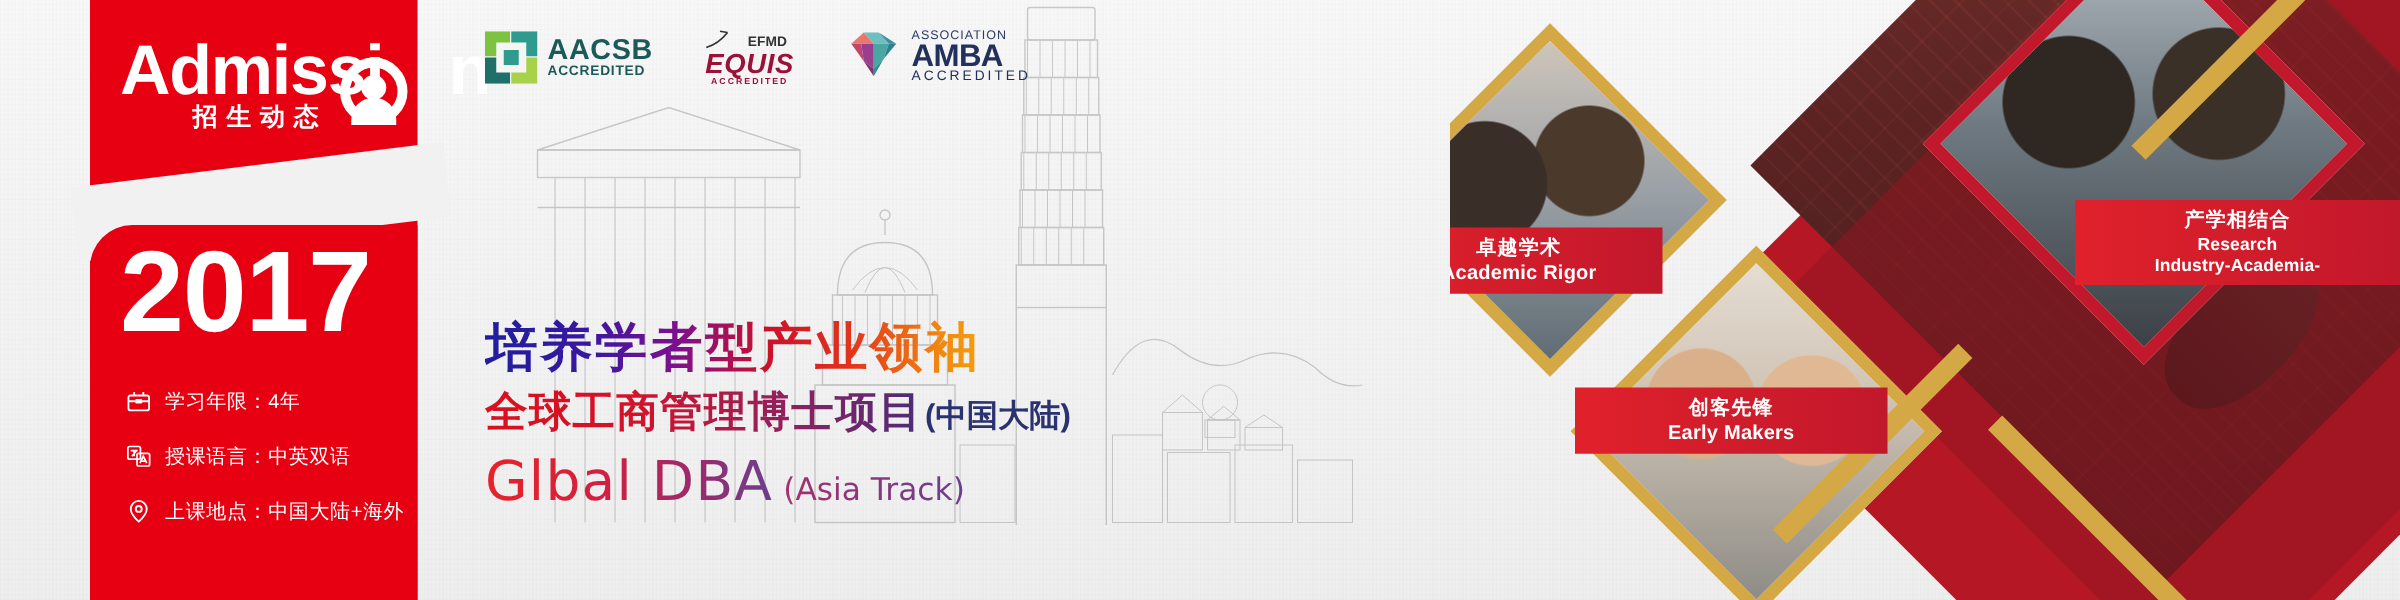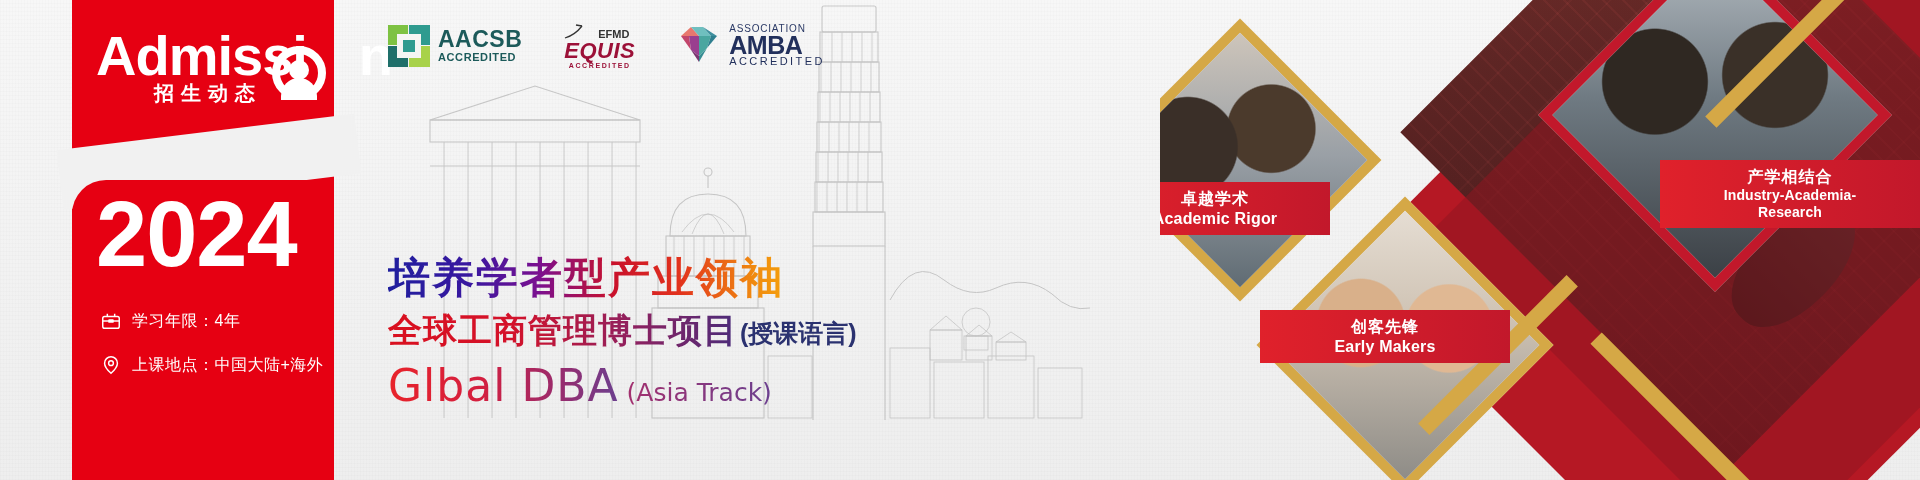--- a/index.html
+++ b/index.html
@@ -324,36 +324,47 @@
     <div class="logo-word">
       <span>Admissi</span><span class="tail">n</span>
     </div>
     <div class="logo-o">
       <div class="logo-o-person"></div>
       <div class="logo-o-body"></div>
     </div>
     <div class="logo-cn">招生动态</div>
   </div>
 
-  <div class="year">2024</div>
+  <div class="year">2017</div>
 
   <div class="info-list">
 
     <div class="info-row">
       <span class="info-ico">
         <svg viewBox="0 0 24 24" fill="none" stroke="#fff" stroke-width="1.6">
           <rect x="3" y="7" width="18" height="13" rx="2"></rect>
           <path d="M8 7V4M16 7V4"></path>
           <path d="M3 12h18"></path>
           <rect x="9" y="10" width="6" height="4" rx="1" fill="#fff" stroke="none"></rect>
         </svg>
       </span>
       <span class="info-txt">学习年限：4年</span>
     </div>
 
+    <div class="info-row">
+      <span class="info-ico">
+        <svg viewBox="0 0 24 24" fill="none" stroke="#fff" stroke-width="1.5">
+          <rect x="2.5" y="3.5" width="11" height="11" rx="1.5"></rect>
+          <path d="M5 7h6M8 7v5M6 12q2 -2 4 -5"></path>
+          <rect x="10.5" y="9.5" width="11" height="11" rx="1.5"></rect>
+          <path d="M13 18l3-6 3 6M14 16.2h4"></path>
+        </svg>
+      </span>
+      <span class="info-txt">授课语言：中英双语</span>
+    </div>
 
     <div class="info-row">
       <span class="info-ico">
         <svg viewBox="0 0 24 24" fill="none" stroke="#fff" stroke-width="1.6">
           <path d="M12 21s7-6.3 7-11a7 7 0 1 0-14 0c0 4.7 7 11 7 11z"></path>
           <circle cx="12" cy="10" r="2.6"></circle>
         </svg>
       </span>
       <span class="info-txt">上课地点：中国大陆+海外</span>
     </div>
@@ -413,21 +424,21 @@
         <div class="amba-t2">AMBA</div>
         <div class="amba-t3">ACCREDITED</div>
       </span>
     </div>
 
   </div>
 
   <div class="headlines">
     <div class="hl1">培养学者型产业领袖</div>
     <div class="hl2">
-      <span class="big">全球工商管理博士项目</span><span class="paren">(授课语言)</span>
+      <span class="big">全球工商管理博士项目</span><span class="paren">(中国大陆)</span>
     </div>
     <div class="hl3">
       <span class="lat">Glbal DBA</span><span class="sub">(Asia Track)</span>
     </div>
   </div>
 
   <div class="collage">
 
     <div class="band-red"></div>
     <div class="photo-brick">
@@ -462,22 +473,22 @@
     <div class="chev" style="left:520px;top:300px;width:16px;height:260px;transform:rotate(-45deg);"></div>
     <div class="chev" style="left:610px;top:-40px;width:16px;height:190px;transform:rotate(45deg);"></div>
 
     <div class="ribbon rib-red" style="left:-60px;top:182px;width:230px;">
       <div class="rib-cn">卓越学术</div>
       <div class="rib-en">Academic Rigor</div>
     </div>
 
     <div class="ribbon rib-red" style="left:500px;top:160px;width:260px;">
       <div class="rib-cn">产学相结合</div>
+      <div class="rib-en-sm">Research</div>
       <div class="rib-en-sm">Industry-Academia-</div>
-      <div class="rib-en-sm">Research</div>
     </div>
 
     <div class="ribbon rib-red" style="left:100px;top:310px;width:250px;">
       <div class="rib-cn">创客先锋</div>
       <div class="rib-en">Early Makers</div>
     </div>
 
   </div>
 
 </div>

